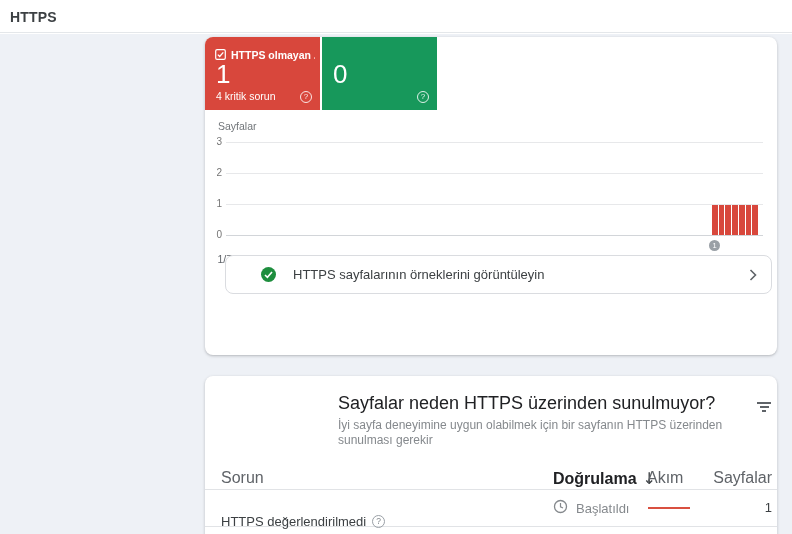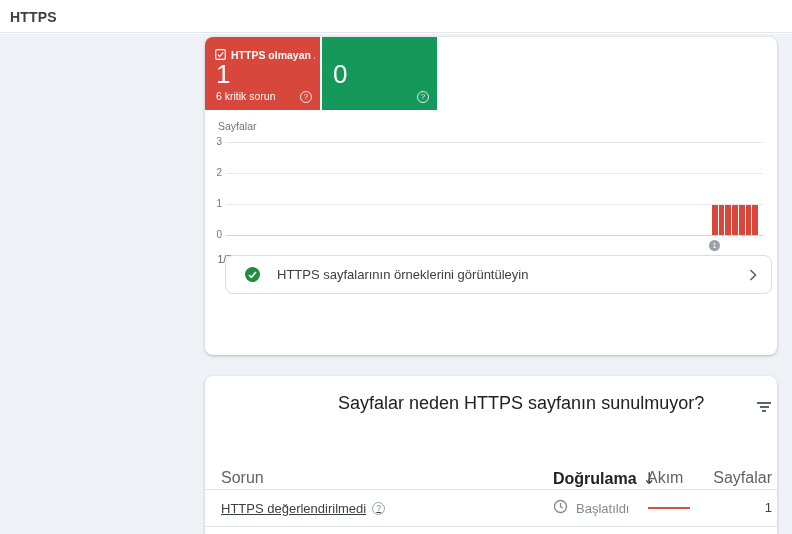--- a/index.html
+++ b/index.html
@@ -35,21 +35,21 @@
   .grid.base { background:#d2d5d9; }
   .ytick { position:absolute; width:17px; text-align:right; font-size:10px; color:#757575; }
   .xtick { position:absolute; width:56px; text-align:center; font-size:10.5px; color:#5f6368; }
   .bars { position:absolute; display:flex; gap:1px; align-items:flex-end; }
   .bar { flex:1; height:100%; }
   .badge { position:absolute; width:11px; height:11px; border-radius:50%; background:#9aa0a6;
     color:#fff; font-size:7.5px; line-height:11px; text-align:center; }
 
   
   .examples-row { position:absolute; left:20px; top:218px; width:547px; height:39px; border:1px solid #dadce0;
-    border-radius:8px; display:flex; align-items:center; padding:0 14px 0 19px; cursor:pointer; background:#fff; }
+    border-radius:8px; display:flex; align-items:center; padding:0 14px 0 35px; cursor:pointer; background:#fff; }
   .check-circle { width:15px; height:15px; border-radius:50%; background:#1e8e3e; display:flex;
     align-items:center; justify-content:center; flex:0 0 auto; }
   .examples-label { margin-left:17px; font-size:13px; color:#3c4043; flex:1 1 auto; }
   .chevron { flex:0 0 auto; display:flex; }
 
   
   .issues-title { position:absolute; left:133px; top:17px; font-size:18px; font-weight:400; color:#202124; }
   .issues-subtitle { position:absolute; left:133px; top:42px; width:428px; font-size:12px; line-height:15px; color:#85898d; }
   .filter-icon { position:absolute; left:552px; top:26px; width:14px; height:12px; cursor:pointer; }
   .filter-icon i { display:block; height:2px; background:#5f6368; margin:0 auto 2px; }
@@ -57,21 +57,21 @@
 
   .thead { position:absolute; left:0; top:89px; width:572px; height:25px; font-size:16px; color:#5f6368; }
   .th-issue { position:absolute; left:16px; top:4px; }
   .th-validation { position:absolute; left:348px; top:4px; color:#202124; font-weight:700; cursor:pointer; }
   .sort-arrow { font-family:"DejaVu Sans", sans-serif; font-weight:400; margin-left:6px; color:#3c4043; }
   .th-trend { position:absolute; left:442px; top:4px; }
   .th-pages { position:absolute; right:5px; top:4px; }
   .thead-divider { position:absolute; left:0; top:113px; width:572px; height:1px; background:#e1e3e6; }
 
   .trow { position:absolute; left:0; top:114px; width:572px; height:37px; cursor:pointer; border-bottom:1px solid #e1e3e6; }
-  .cell-issue { position:absolute; left:16px; top:11px; font-size:13px; color:#3c4043; display:flex; align-items:center; gap:6px;text-decoration:underline; }
+  .cell-issue { position:absolute; left:16px; top:24px; font-size:13px; color:#3c4043; display:flex; align-items:center; gap:6px; }
   .q-icon { width:13px; height:13px; border:1px solid #9aa0a6; border-radius:50%; font-size:8.5px; line-height:11px;
     text-align:center; color:#80868b; cursor:pointer; }
   .cell-validation { position:absolute; left:348px; top:9px; display:flex; align-items:center; gap:8px;
     font-size:13px; color:#85898d; }
   .spark { position:absolute; left:443px; top:17px; width:42px; height:2px; background:#d95040; }
   .cell-pages { position:absolute; right:5px; top:10px; font-size:13px; color:#3c4043; }
 </style>
 </head>
 <body>
 
@@ -87,21 +87,21 @@
       <div class="tile-head">
         <span>
           <svg width="11" height="11" viewBox="0 0 11 11">
               <rect x="0.7" y="0.7" width="9.6" height="9.6" rx="1.4" fill="none" stroke="#fff" stroke-width="1.2"></rect>
               <polyline points="2.8,5.6 4.7,7.5 8.3,3.4" fill="none" stroke="#fff" stroke-width="1.3"></polyline>
             </svg>
         </span>
         <span class="tile-label">HTTPS olmayan ...</span>
       </div>
       <div class="tile-value">1</div>
-      <div class="tile-sub">6 kritik sorun</div>
+      <div class="tile-sub">4 kritik sorun</div>
       <span class="tile-help">?</span>
     </div>
 
     <div class="tile tile-green">
       <div class="tile-value">0</div>
       <span class="tile-help">?</span>
     </div>
 
     <div class="chart" id="chart">
       <div class="ylabel">Sayfalar</div>
@@ -143,21 +143,22 @@
       <span class="examples-label">HTTPS sayfalarının örneklerini görüntüleyin</span>
       <span class="chevron">
         <svg width="8" height="12" viewBox="0 0 8 12">
             <polyline points="1.5,1 6.5,6 1.5,11" fill="none" stroke="#5f6368" stroke-width="1.6"></polyline>
           </svg>
       </span>
     </div>
   </section>
 
   <section class="card card-issues">
-    <h2 class="issues-title">Sayfalar neden HTTPS sayfanın sunulmuyor?</h2>
+    <h2 class="issues-title">Sayfalar neden HTTPS üzerinden sunulmuyor?</h2>
+    <p class="issues-subtitle">İyi sayfa deneyimine uygun olabilmek için bir sayfanın HTTPS üzerinden sunulması gerekir</p>
     <span class="filter-icon">
       <i class="fi-1"></i>
         <i class="fi-2"></i>
         <i class="fi-3"></i>
     </span>
 
     <div class="thead">
       <span class="th-issue">Sorun</span>
       <span class="th-validation">
         <span>Doğrulama</span><span class="sort-arrow">↓</span>

